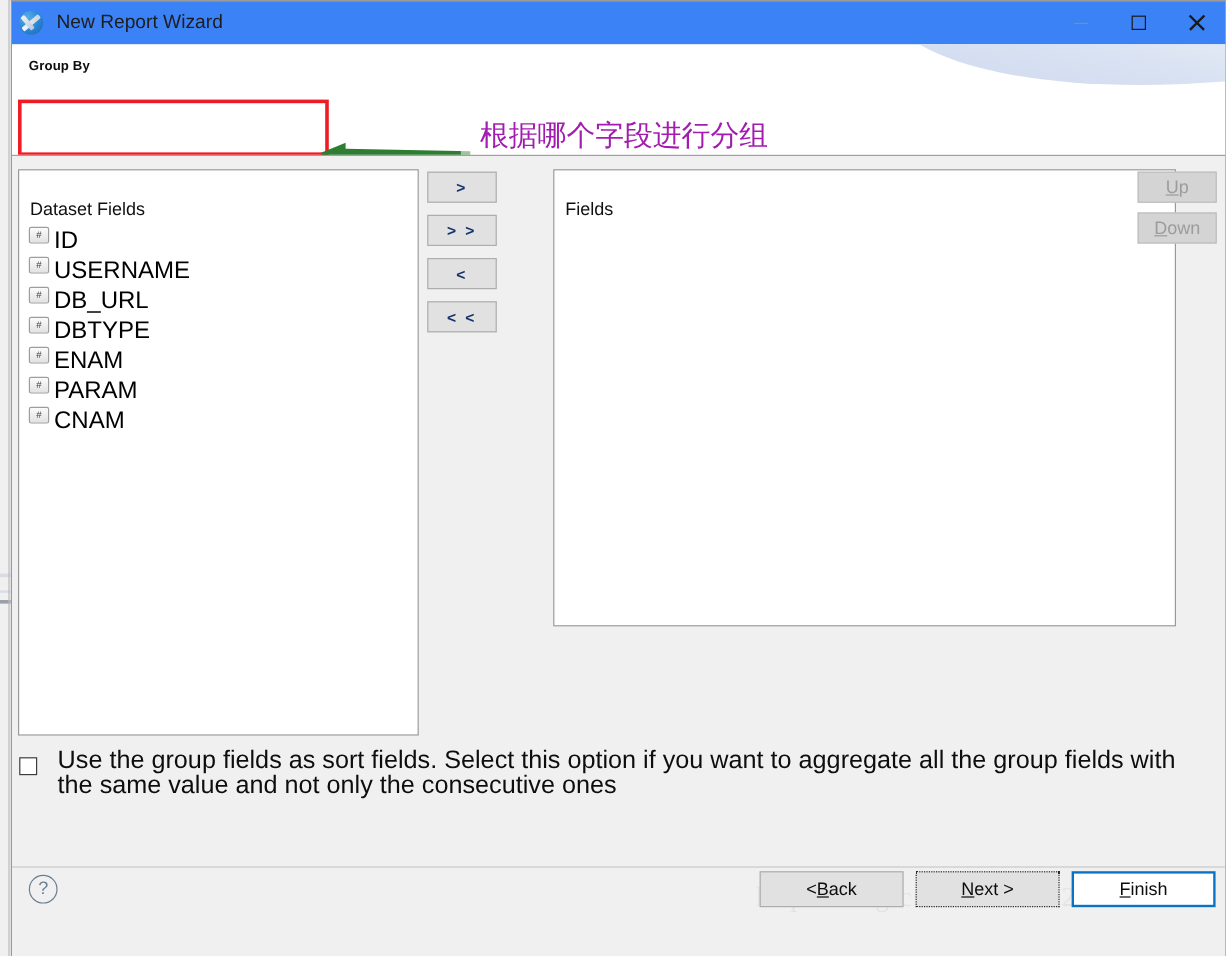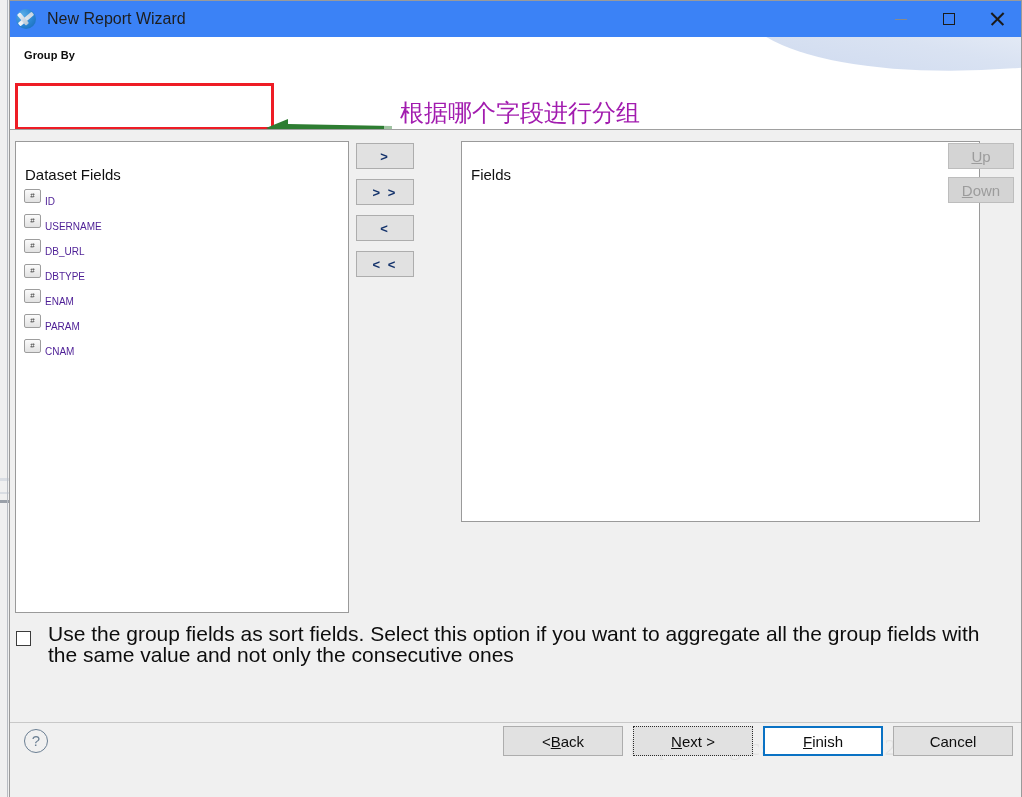--- a/index.html
+++ b/index.html
@@ -223,22 +223,22 @@
     background: linear-gradient(180deg,#fbfbfb,#e2e2e2);
     border-radius: 2px;
     font-size: 8px;
     line-height: 11px;
     text-align: center;
     color: #3a3a3a;
     flex: none;
     font-family: "Liberation Sans", sans-serif;
   }
   .field-label {
-    font-size: 10px;
-    color: #4c1d95;
+    font-size: 20px;
+    color: #000000;
     margin-left: 4px;
     white-space: nowrap;
     margin-top: 12px;
   }
 
   
   #transfer-buttons {
     position: absolute;
     left: 346px; top: 13px;
     width: 58px;
@@ -479,19 +479,16 @@
           <span>ack</span>
         </div>
         <div class="footer-btn focused">
           <u>N</u>
           <span>ext &gt;</span>
         </div>
         <div class="footer-btn default">
           <u>F</u>
           <span>inish</span>
         </div>
-        <div class="footer-btn">
-          <span>Cancel</span>
-        </div>
       </div>
   </div>
 
 </div>
 
 </body></html>

